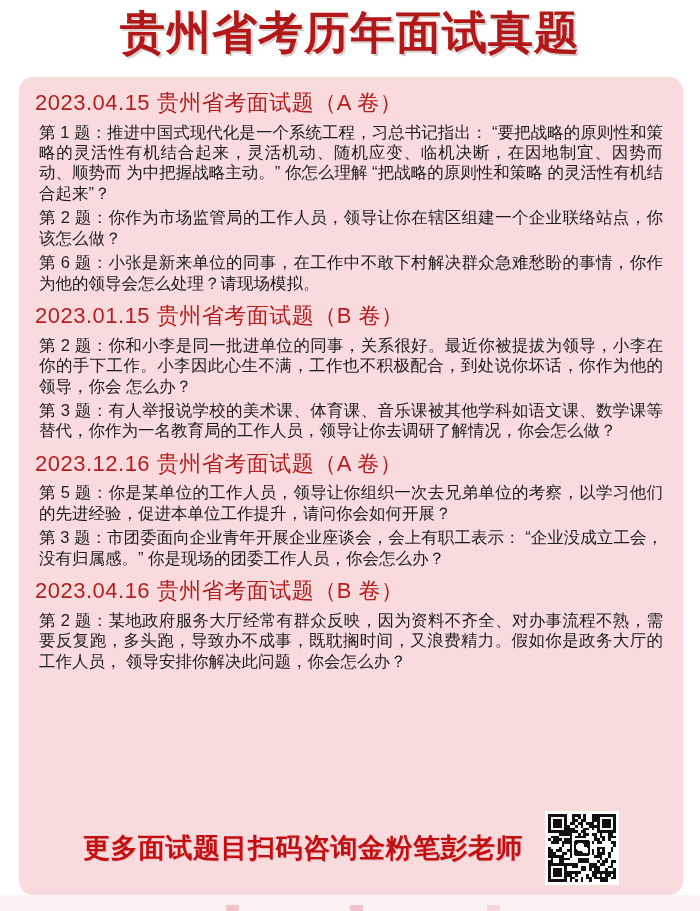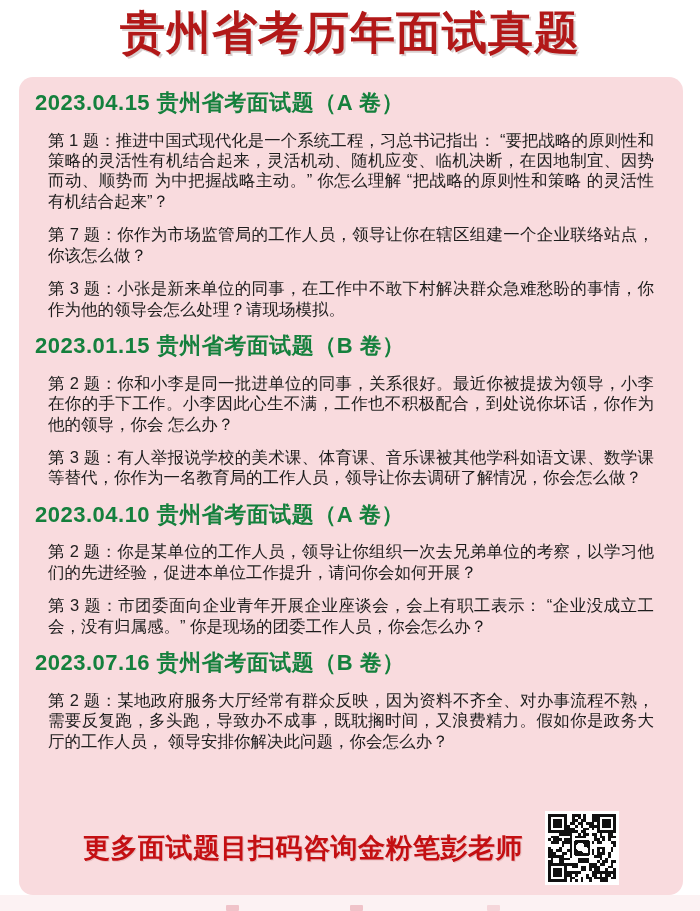--- a/index.html
+++ b/index.html
@@ -15,27 +15,27 @@
     color:#b21818;
     text-shadow:2px 2px 0 rgba(80,40,40,0.22);
     line-height:1.3;
   }
   .panel {
     position:absolute; left:19px; top:77px; width:664px; height:818px;
     background:#f9dbde; border-radius:14px;
     padding:8px 16px 0 16px; overflow:hidden;
   }
   .sec-heading {
-    font-size:22px; font-weight:700; color:#15803d;
+    font-size:22px; font-weight:400; color:#b91c1c;
     margin:9px 0 5px 0; line-height:1.25; letter-spacing:0.5px;
   }
   section:first-child .sec-heading { margin-top:4px; }
   .q {
     font-size:16.5px; line-height:1.24; color:#1d1d1d;
-    margin:13px; text-align:justify; word-break:break-all;
+    margin:4px; text-align:justify; word-break:break-all;
   }
   .footer-row {
     position:absolute; left:0; right:0; bottom:10px;
     display:flex; align-items:center; justify-content:center; gap:22px;
     padding:0 10px;
   }
   .cta {
     font-size:27px; font-weight:800; color:#c40f12; letter-spacing:0.5px;
     text-shadow:1px 1px 0 rgba(120,20,20,0.15);
     white-space:nowrap;
@@ -57,35 +57,35 @@
 </head>
 <body>
 
 <h1 class="main-title">贵州省考历年面试真题</h1>
 
 <div class="panel">
   <div id="sections">
       <section>
         <h2 class="sec-heading">2023.04.15 贵州省考面试题（A 卷）</h2>
         <p class="q">第 1 题：推进中国式现代化是一个系统工程，习总书记指出： “要把战略的原则性和策略的灵活性有机结合起来，灵活机动、随机应变、临机决断，在因地制宜、因势而动、顺势而 为中把握战略主动。” 你怎么理解 “把战略的原则性和策略 的灵活性有机结合起来”？</p>
-        <p class="q">第 7 题：你作为市场监管局的工作人员，领导让你在辖区组建一个企业联络站点，你该怎么做？</p>
-        <p class="q">第 3 题：小张是新来单位的同事，在工作中不敢下村解决群众急难愁盼的事情，你作为他的领导会怎么处理？请现场模拟。</p>
+        <p class="q">第 2 题：你作为市场监管局的工作人员，领导让你在辖区组建一个企业联络站点，你该怎么做？</p>
+        <p class="q">第 6 题：小张是新来单位的同事，在工作中不敢下村解决群众急难愁盼的事情，你作为他的领导会怎么处理？请现场模拟。</p>
       </section>
       <section>
         <h2 class="sec-heading">2023.01.15 贵州省考面试题（B 卷）</h2>
         <p class="q">第 2 题：你和小李是同一批进单位的同事，关系很好。最近你被提拔为领导，小李在你的手下工作。小李因此心生不满，工作也不积极配合，到处说你坏话，你作为他的领导，你会 怎么办？</p>
         <p class="q">第 3 题：有人举报说学校的美术课、体育课、音乐课被其他学科如语文课、数学课等替代，你作为一名教育局的工作人员，领导让你去调研了解情况，你会怎么做？</p>
       </section>
       <section>
-        <h2 class="sec-heading">2023.04.10 贵州省考面试题（A 卷）</h2>
-        <p class="q">第 2 题：你是某单位的工作人员，领导让你组织一次去兄弟单位的考察，以学习他们的先进经验，促进本单位工作提升，请问你会如何开展？</p>
+        <h2 class="sec-heading">2023.12.16 贵州省考面试题（A 卷）</h2>
+        <p class="q">第 5 题：你是某单位的工作人员，领导让你组织一次去兄弟单位的考察，以学习他们的先进经验，促进本单位工作提升，请问你会如何开展？</p>
         <p class="q">第 3 题：市团委面向企业青年开展企业座谈会，会上有职工表示： “企业没成立工会，没有归属感。” 你是现场的团委工作人员，你会怎么办？</p>
       </section>
       <section>
-        <h2 class="sec-heading">2023.07.16 贵州省考面试题（B 卷）</h2>
+        <h2 class="sec-heading">2023.04.16 贵州省考面试题（B 卷）</h2>
         <p class="q">第 2 题：某地政府服务大厅经常有群众反映，因为资料不齐全、对办事流程不熟，需要反复跑，多头跑，导致办不成事，既耽搁时间，又浪费精力。假如你是政务大厅的工作人员， 领导安排你解决此问题，你会怎么办？</p>
       </section>
     </div>
 
   <div class="footer-row">
     <span class="cta">更多面试题目扫码咨询金粉笔彭老师</span>
     <div class="qr" aria-label="wechat qr code">
       <svg viewBox="0 0 25 25" xmlns="http://www.w3.org/2000/svg">
           <rect x="0" y="0" width="25" height="25" fill="#fff"></rect>
           <path d="M9 0h1v1h-1zM10 0h1v1h-1zM11 0h1v1h-1zM13 0h1v1h-1zM16 0h1v1h-1zM17 0h1v1h-1zM9 1h1v1h-1zM11 1h1v1h-1zM13 1h1v1h-1zM16 1h1v1h-1zM17 1h1v1h-1zM9 2h1v1h-1zM10 2h1v1h-1zM12 2h1v1h-1zM13 2h1v1h-1zM16 2h1v1h-1zM17 2h1v1h-1zM8 3h1v1h-1zM9 3h1v1h-1zM11 3h1v1h-1zM12 3h1v1h-1zM14 3h1v1h-1zM15 3h1v1h-1zM16 3h1v1h-1zM7 4h1v1h-1zM10 4h1v1h-1zM12 4h1v1h-1zM15 4h1v1h-1zM16 4h1v1h-1zM17 4h1v1h-1zM7 5h1v1h-1zM8 5h1v1h-1zM9 5h1v1h-1zM13 5h1v1h-1zM14 5h1v1h-1zM16 5h1v1h-1zM7 6h1v1h-1zM8 6h1v1h-1zM9 6h1v1h-1zM10 6h1v1h-1zM12 6h1v1h-1zM13 6h1v1h-1zM4 7h1v1h-1zM5 7h1v1h-1zM6 7h1v1h-1zM7 7h1v1h-1zM8 7h1v1h-1zM11 7h1v1h-1zM13 7h1v1h-1zM14 7h1v1h-1zM16 7h1v1h-1zM17 7h1v1h-1zM19 7h1v1h-1zM22 7h1v1h-1zM23 7h1v1h-1zM1 8h1v1h-1zM2 8h1v1h-1zM3 8h1v1h-1zM8 8h1v1h-1zM10 8h1v1h-1zM11 8h1v1h-1zM12 8h1v1h-1zM13 8h1v1h-1zM17 8h1v1h-1zM19 8h1v1h-1zM20 8h1v1h-1zM22 8h1v1h-1zM23 8h1v1h-1zM24 8h1v1h-1zM0 9h1v1h-1zM2 9h1v1h-1zM3 9h1v1h-1zM4 9h1v1h-1zM6 9h1v1h-1zM7 9h1v1h-1zM8 9h1v1h-1zM17 9h1v1h-1zM18 9h1v1h-1zM20 9h1v1h-1zM22 9h1v1h-1zM1 10h1v1h-1zM2 10h1v1h-1zM3 10h1v1h-1zM5 10h1v1h-1zM6 10h1v1h-1zM7 10h1v1h-1zM8 10h1v1h-1zM16 10h1v1h-1zM18 10h1v1h-1zM19 10h1v1h-1zM23 10h1v1h-1zM24 10h1v1h-1zM5 11h1v1h-1zM8 11h1v1h-1zM24 11h1v1h-1zM0 12h1v1h-1zM4 12h1v1h-1zM8 12h1v1h-1zM18 12h1v1h-1zM19 12h1v1h-1zM20 12h1v1h-1zM23 12h1v1h-1zM0 13h1v1h-1zM1 13h1v1h-1zM3 13h1v1h-1zM4 13h1v1h-1zM7 13h1v1h-1zM8 13h1v1h-1zM16 13h1v1h-1zM18 13h1v1h-1zM20 13h1v1h-1zM23 13h1v1h-1zM0 14h1v1h-1zM1 14h1v1h-1zM2 14h1v1h-1zM5 14h1v1h-1zM6 14h1v1h-1zM8 14h1v1h-1zM16 14h1v1h-1zM18 14h1v1h-1zM19 14h1v1h-1zM20 14h1v1h-1zM22 14h1v1h-1zM0 15h1v1h-1zM1 15h1v1h-1zM2 15h1v1h-1zM3 15h1v1h-1zM4 15h1v1h-1zM5 15h1v1h-1zM8 15h1v1h-1zM17 15h1v1h-1zM18 15h1v1h-1zM19 15h1v1h-1zM22 15h1v1h-1zM1 16h1v1h-1zM4 16h1v1h-1zM5 16h1v1h-1zM6 16h1v1h-1zM7 16h1v1h-1zM11 16h1v1h-1zM12 16h1v1h-1zM13 16h1v1h-1zM14 16h1v1h-1zM19 16h1v1h-1zM21 16h1v1h-1zM0 17h1v1h-1zM1 17h1v1h-1zM4 17h1v1h-1zM5 17h1v1h-1zM11 17h1v1h-1zM12 17h1v1h-1zM13 17h1v1h-1zM14 17h1v1h-1zM18 17h1v1h-1zM20 17h1v1h-1zM21 17h1v1h-1zM23 17h1v1h-1zM24 17h1v1h-1zM7 18h1v1h-1zM8 18h1v1h-1zM9 18h1v1h-1zM10 18h1v1h-1zM15 18h1v1h-1zM16 18h1v1h-1zM17 18h1v1h-1zM19 18h1v1h-1zM20 18h1v1h-1zM23 18h1v1h-1zM9 19h1v1h-1zM10 19h1v1h-1zM12 19h1v1h-1zM13 19h1v1h-1zM15 19h1v1h-1zM16 19h1v1h-1zM17 19h1v1h-1zM18 19h1v1h-1zM22 19h1v1h-1zM23 19h1v1h-1zM12 20h1v1h-1zM13 20h1v1h-1zM15 20h1v1h-1zM17 20h1v1h-1zM18 20h1v1h-1zM21 20h1v1h-1zM24 20h1v1h-1zM7 21h1v1h-1zM8 21h1v1h-1zM9 21h1v1h-1zM10 21h1v1h-1zM11 21h1v1h-1zM16 21h1v1h-1zM17 21h1v1h-1zM18 21h1v1h-1zM19 21h1v1h-1zM20 21h1v1h-1zM21 21h1v1h-1zM22 21h1v1h-1zM23 21h1v1h-1zM24 21h1v1h-1zM7 22h1v1h-1zM8 22h1v1h-1zM10 22h1v1h-1zM14 22h1v1h-1zM16 22h1v1h-1zM17 22h1v1h-1zM19 22h1v1h-1zM21 22h1v1h-1zM22 22h1v1h-1zM24 22h1v1h-1zM8 23h1v1h-1zM9 23h1v1h-1zM12 23h1v1h-1zM14 23h1v1h-1zM15 23h1v1h-1zM17 23h1v1h-1zM18 23h1v1h-1zM19 23h1v1h-1zM20 23h1v1h-1zM21 23h1v1h-1zM23 23h1v1h-1zM24 23h1v1h-1zM8 24h1v1h-1zM10 24h1v1h-1zM12 24h1v1h-1zM15 24h1v1h-1zM19 24h1v1h-1zM20 24h1v1h-1zM21 24h1v1h-1z" fill="#111"></path>

